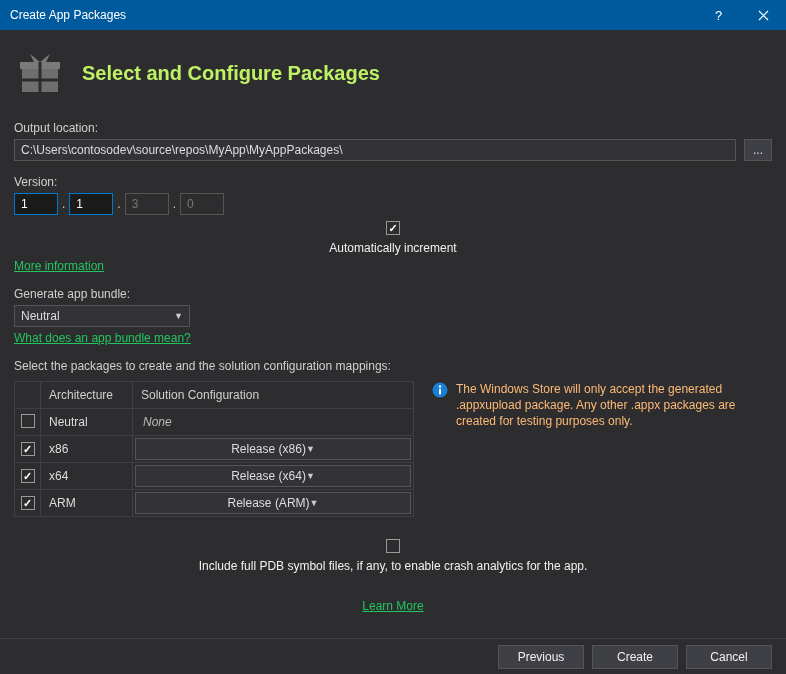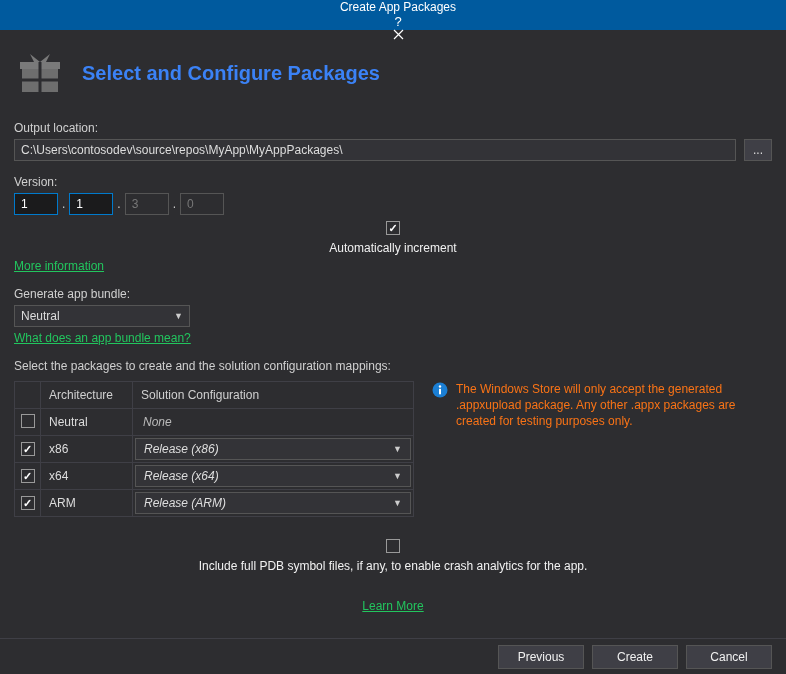--- a/index.html
+++ b/index.html
@@ -13,41 +13,40 @@
     overflow: hidden;
   }
   
   .titlebar {
     height: 30px;
     background: #005a9e;
     display: flex;
     align-items: center;
     padding-left: 10px;
     color: #fff;
-    flex-direction: column;
   }
   .titlebar .title { flex: 1; font-size: 12px; }
   .titlebar .btn {
     width: 45px; height: 30px;
     display: flex; align-items: center; justify-content: center;
     font-size: 13px;
   }
   .titlebar .btn svg { stroke: #fff; }
   
   .header {
     display: flex;
     align-items: center;
     padding: 18px 16px 22px 16px;
   }
   .header .icon-wrap { margin-right: 18px; }
   .header h1 {
     margin: 0;
     font-size: 20px;
     font-weight: 600;
-    color: #3b82f6;
+    color: #bef264;
   }
   
   .body {
     padding: 0 14px;
   }
   .label { font-size: 12px; color: #d0d0d0; margin-bottom: 4px; }
   .row { display: flex; align-items: center; }
   input.text {
     background: #333337;
     border: 1px solid #555;
@@ -127,38 +126,37 @@
     text-align: left;
     font-weight: normal;
     font-size: 12px;
     vertical-align: middle;
   }
   table.pkg th { color: #d0d0d0; background: #2d2d30; }
   table.pkg td.cell-chk { width: 26px; text-align: center; padding: 4px; }
   table.pkg td.cell-arch { width: 92px; color: #ddd; }
   table.pkg td.cell-conf { color: #ddd; padding: 2px; }
   .cell-combo {
-    display: flex; align-items: center; justify-content: space-between;
+    display: flex; align-items: center; justify-content: center;
     background: #333337;
     border: 1px solid #555;
     height: 22px;
     padding: 2px 8px;
     font-size: 12px;
     color: #ddd;
-    font-style: italic;
   }
   .cell-combo .chev { font-size: 9px; color: #ccc; }
   .italic { font-style: italic; color: #bbb; padding-left: 8px; display:inline-block; }
   .info-box { display: flex; gap: 8px; flex: 1; }
   .info-icon {
     width: 16px; height: 16px;
     flex: 0 0 16px;
     margin-top: 1px;
   }
-  .info-text { color: #f97316; line-height: 1.35; font-size: 12px; }
+  .info-text { color: #fdba74; line-height: 1.35; font-size: 12px; }
   
   .footer {
     position: absolute;
     bottom: 0; left: 0; right: 0;
     height: 36px;
     border-top: 1px solid #3f3f46;
     display: flex;
     align-items: center;
     justify-content: flex-end;
     padding: 4px 14px;

